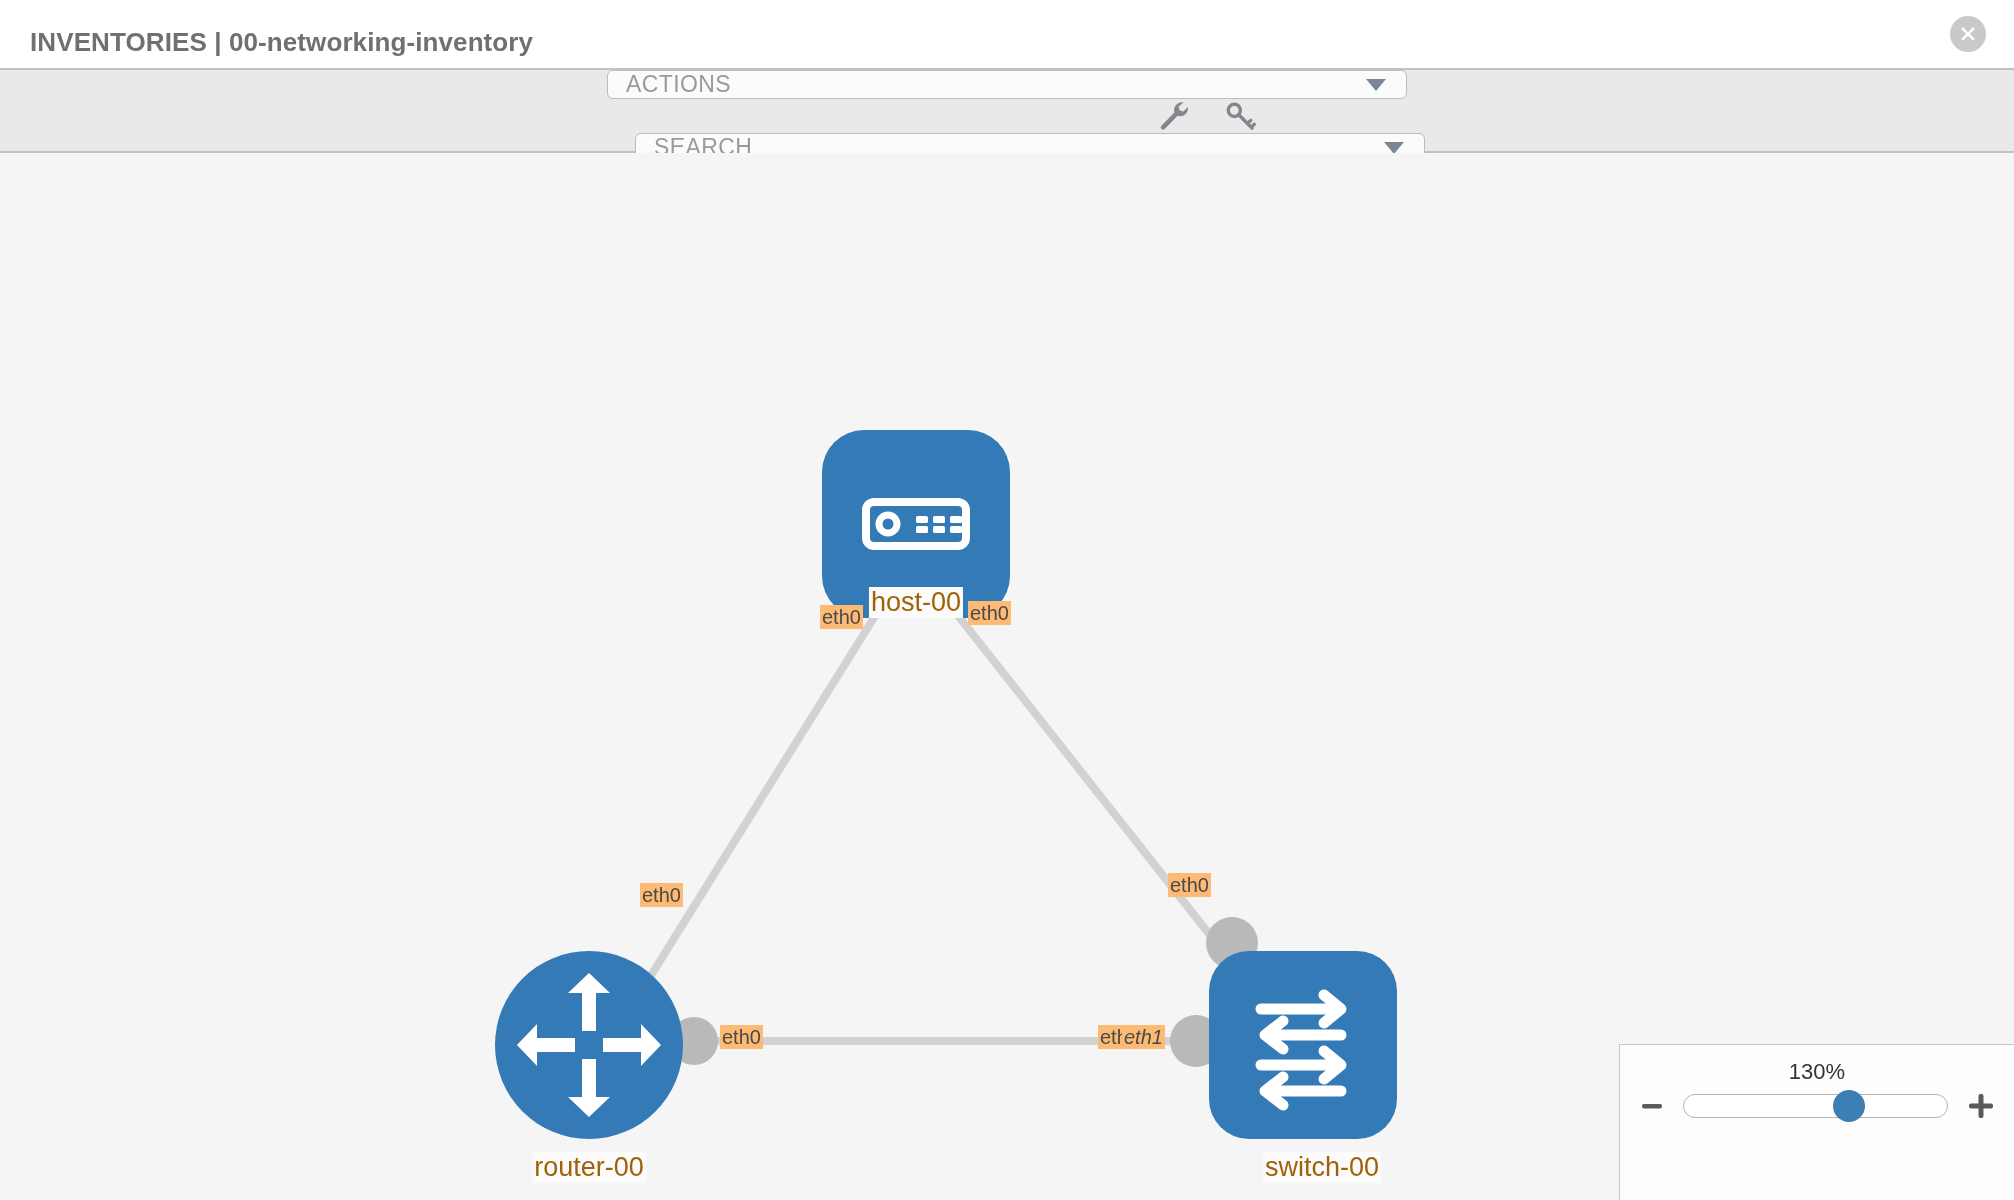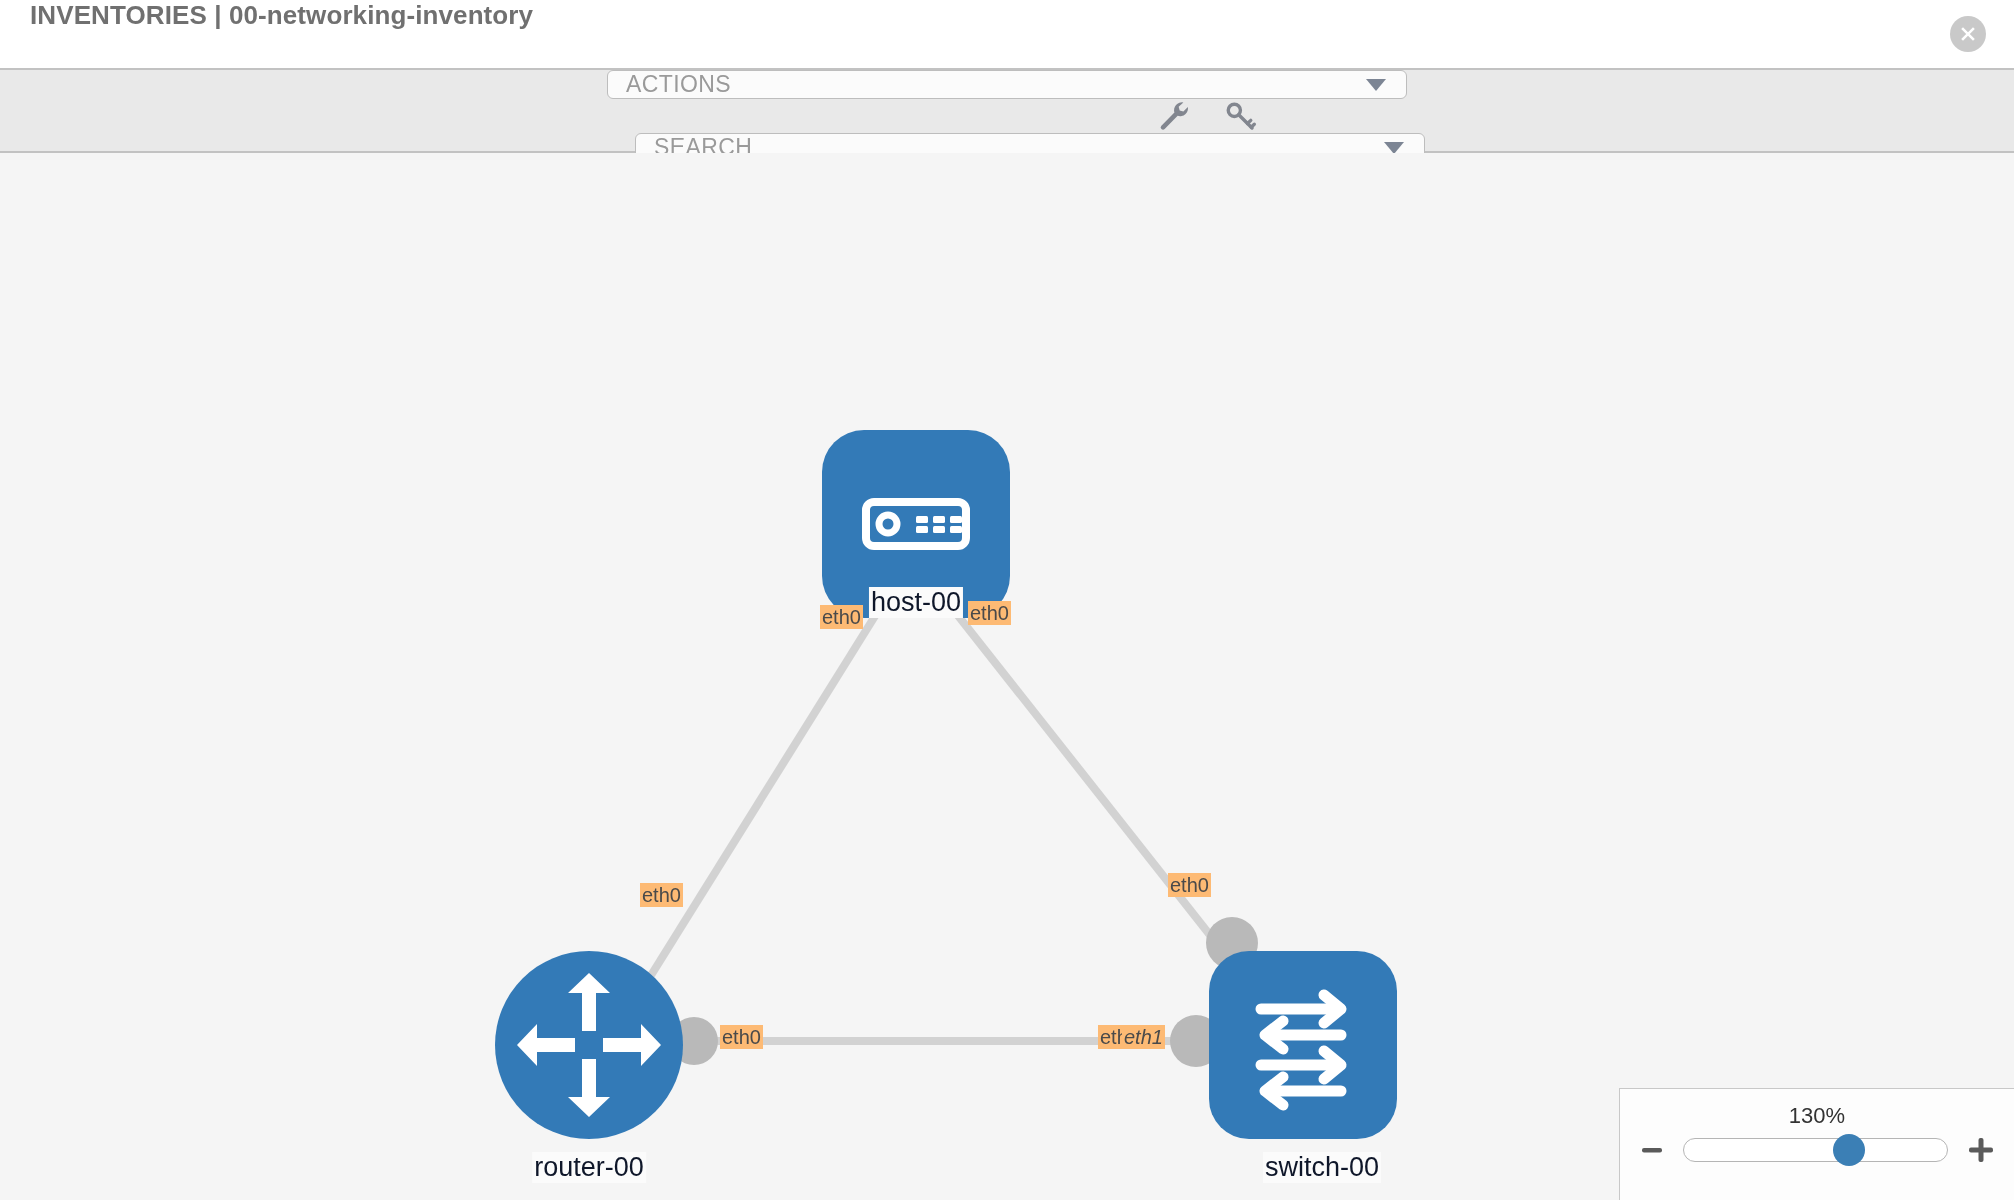--- a/index.html
+++ b/index.html
@@ -11,22 +11,22 @@
     font-family: "Liberation Sans", sans-serif;
     overflow: hidden;
   }
 
   
   .header {
     position: relative;
     height: 68px;
     background: #ffffff;
     display: flex;
-    align-items: flex-start;
-    padding: 0 30px;
+    align-items: flex-end;
+    padding: 10px 30px;
   }
   .page-title {
     font-size: 26px;
     font-weight: bold;
     color: #707070;
     letter-spacing: 0.1px;
     white-space: nowrap;
   }
   .close-btn {
     position: absolute;
@@ -118,21 +118,21 @@
     position: absolute;
     left: 0; top: 0;
     width: 2014px;
     height: 1047px;
   }
 
   
   .node-label {
     position: absolute;
     font-size: 27px;
-    color: #0f172a;
+    color: #a16207;
     background: #fbfbfb;
     white-space: nowrap;
     transform: translateX(-50%);
     padding: 0 2px;
     line-height: 1.15;
   }
   .edge-label {
     position: absolute;
     font-size: 20px;
     color: #4a4a4a;
@@ -141,21 +141,21 @@
     padding: 0 2px;
     line-height: 1.2;
   }
 
   
   .zoom-panel {
     position: absolute;
     right: 0;
     bottom: 0;
     width: 395px;
-    height: 112px;
+    height: 156px;
     background: #fdfdfd;
     border: 1px solid #c8c8c8;
     border-right: none;
     border-bottom: none;
     display: flex;
     flex-direction: column;
     align-items: center;
     padding-top: 14px;
   }
   .zoom-value {

